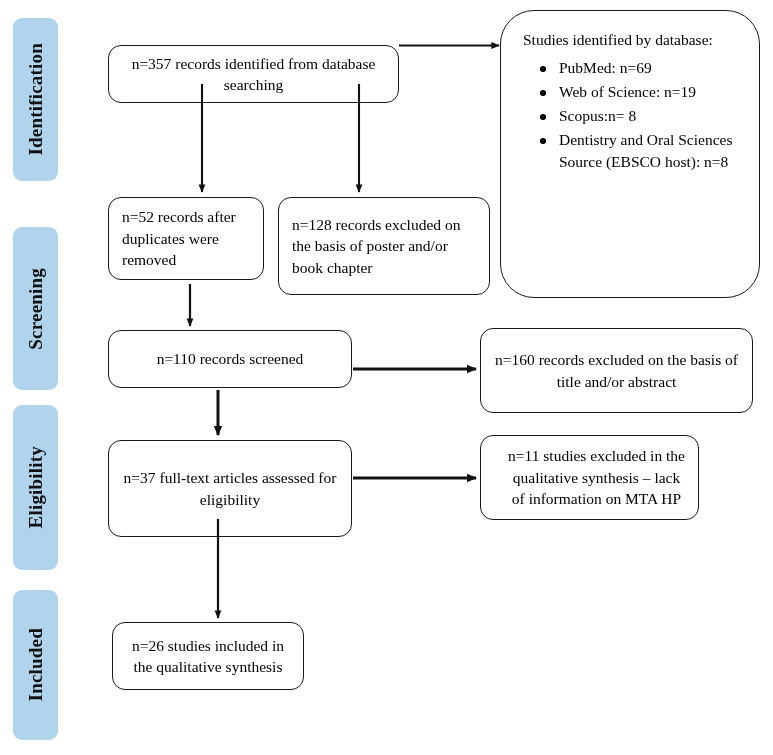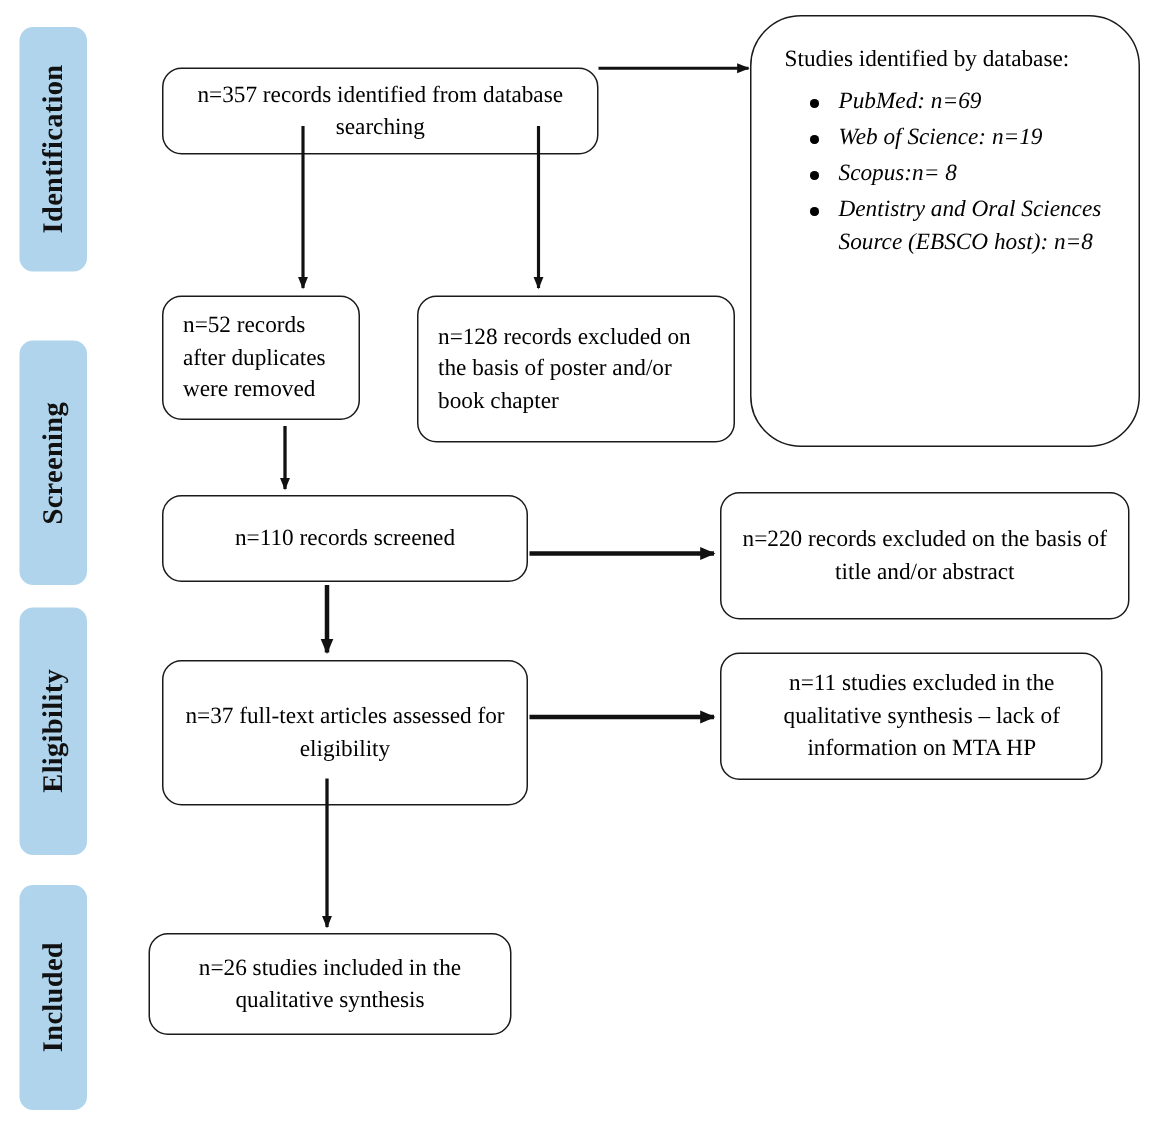--- a/index.html
+++ b/index.html
@@ -77,21 +77,20 @@
   }
   .db-panel ul {
     margin: 0;
     padding-left: 34px;
     list-style: none;
   }
   .db-panel li {
     position: relative;
     margin: 0 0 2px 0;
     padding-left: 2px;
-    font-style: italic;
   }
   .db-panel li::before {
     content: "";
     position: absolute;
     left: -17px;
     top: 9px;
     width: 5.5px;
     height: 5.5px;
     background: #000000;
     border-radius: 50%;
@@ -132,45 +131,45 @@
   <div class="db-panel" style="left:500px; top:10px; width:260px; height:288px;">
     <p class="db-title">Studies identified by database:</p>
     <ul>
       <li>PubMed: n=69</li>
       <li>Web of Science: n=19</li>
       <li>Scopus:n= 8</li>
       <li>Dentistry and Oral Sciences Source (EBSCO host): n=8</li>
     </ul>
   </div>
 
-  <div class="node left" style="left:108px; top:197px; width:132px; height:83px;">
+  <div class="node left" style="left:108px; top:197px; width:156px; height:83px;">
     <span class="node-text">n=52 records after duplicates were removed</span>
   </div>
 
   <div class="node left" style="left:278px; top:197px; width:212px; height:98px;">
     <span class="node-text">n=128 records excluded on the basis of poster and/or book chapter</span>
   </div>
 
   <div class="node center" style="left:108px; top:330px; width:244px; height:58px;">
     <span class="node-text">n=110 records screened</span>
   </div>
 
   <div class="node center" style="left:480px; top:328px; width:273px; height:85px;">
-    <span class="node-text">n=220 records excluded on the basis of title and/or abstract</span>
+    <span class="node-text">n=160 records excluded on the basis of title and/or abstract</span>
   </div>
 
   <div class="node center" style="left:108px; top:440px; width:244px; height:97px;">
     <span class="node-text">n=37 full-text articles assessed for eligibility</span>
   </div>
 
-  <div class="node center" style="left:480px; top:435px; width:255px; height:85px;padding-left:14px;">
+  <div class="node center" style="left:480px; top:435px; width:219px; height:85px;padding-left:14px;">
     <span class="node-text">n=11 studies excluded in the qualitative synthesis – lack of information on MTA HP</span>
   </div>
 
-  <div class="node center" style="left:99px; top:622px; width:242px; height:68px;justify-content:center;">
+  <div class="node center" style="left:112px; top:622px; width:192px; height:68px;justify-content:center;">
     <span class="node-text">n=26 studies included in the qualitative synthesis</span>
   </div>
 
   <div class="conn" style="left:0; top:0; width:773px; height:755px;">
     <svg width="773" height="755" viewBox="0 0 773 755" xmlns="http://www.w3.org/2000/svg">
       <defs>
         <marker id="arrowhead" markerWidth="9" markerHeight="9" refX="7.6" refY="4" orient="auto" markerUnits="userSpaceOnUse">
           <path d="M0,0.6 L8.4,4 L0,7.4 z" fill="#111111"></path>
         </marker>
         <marker id="arrowhead-thick" markerWidth="11" markerHeight="11" refX="9.2" refY="5" orient="auto" markerUnits="userSpaceOnUse">

